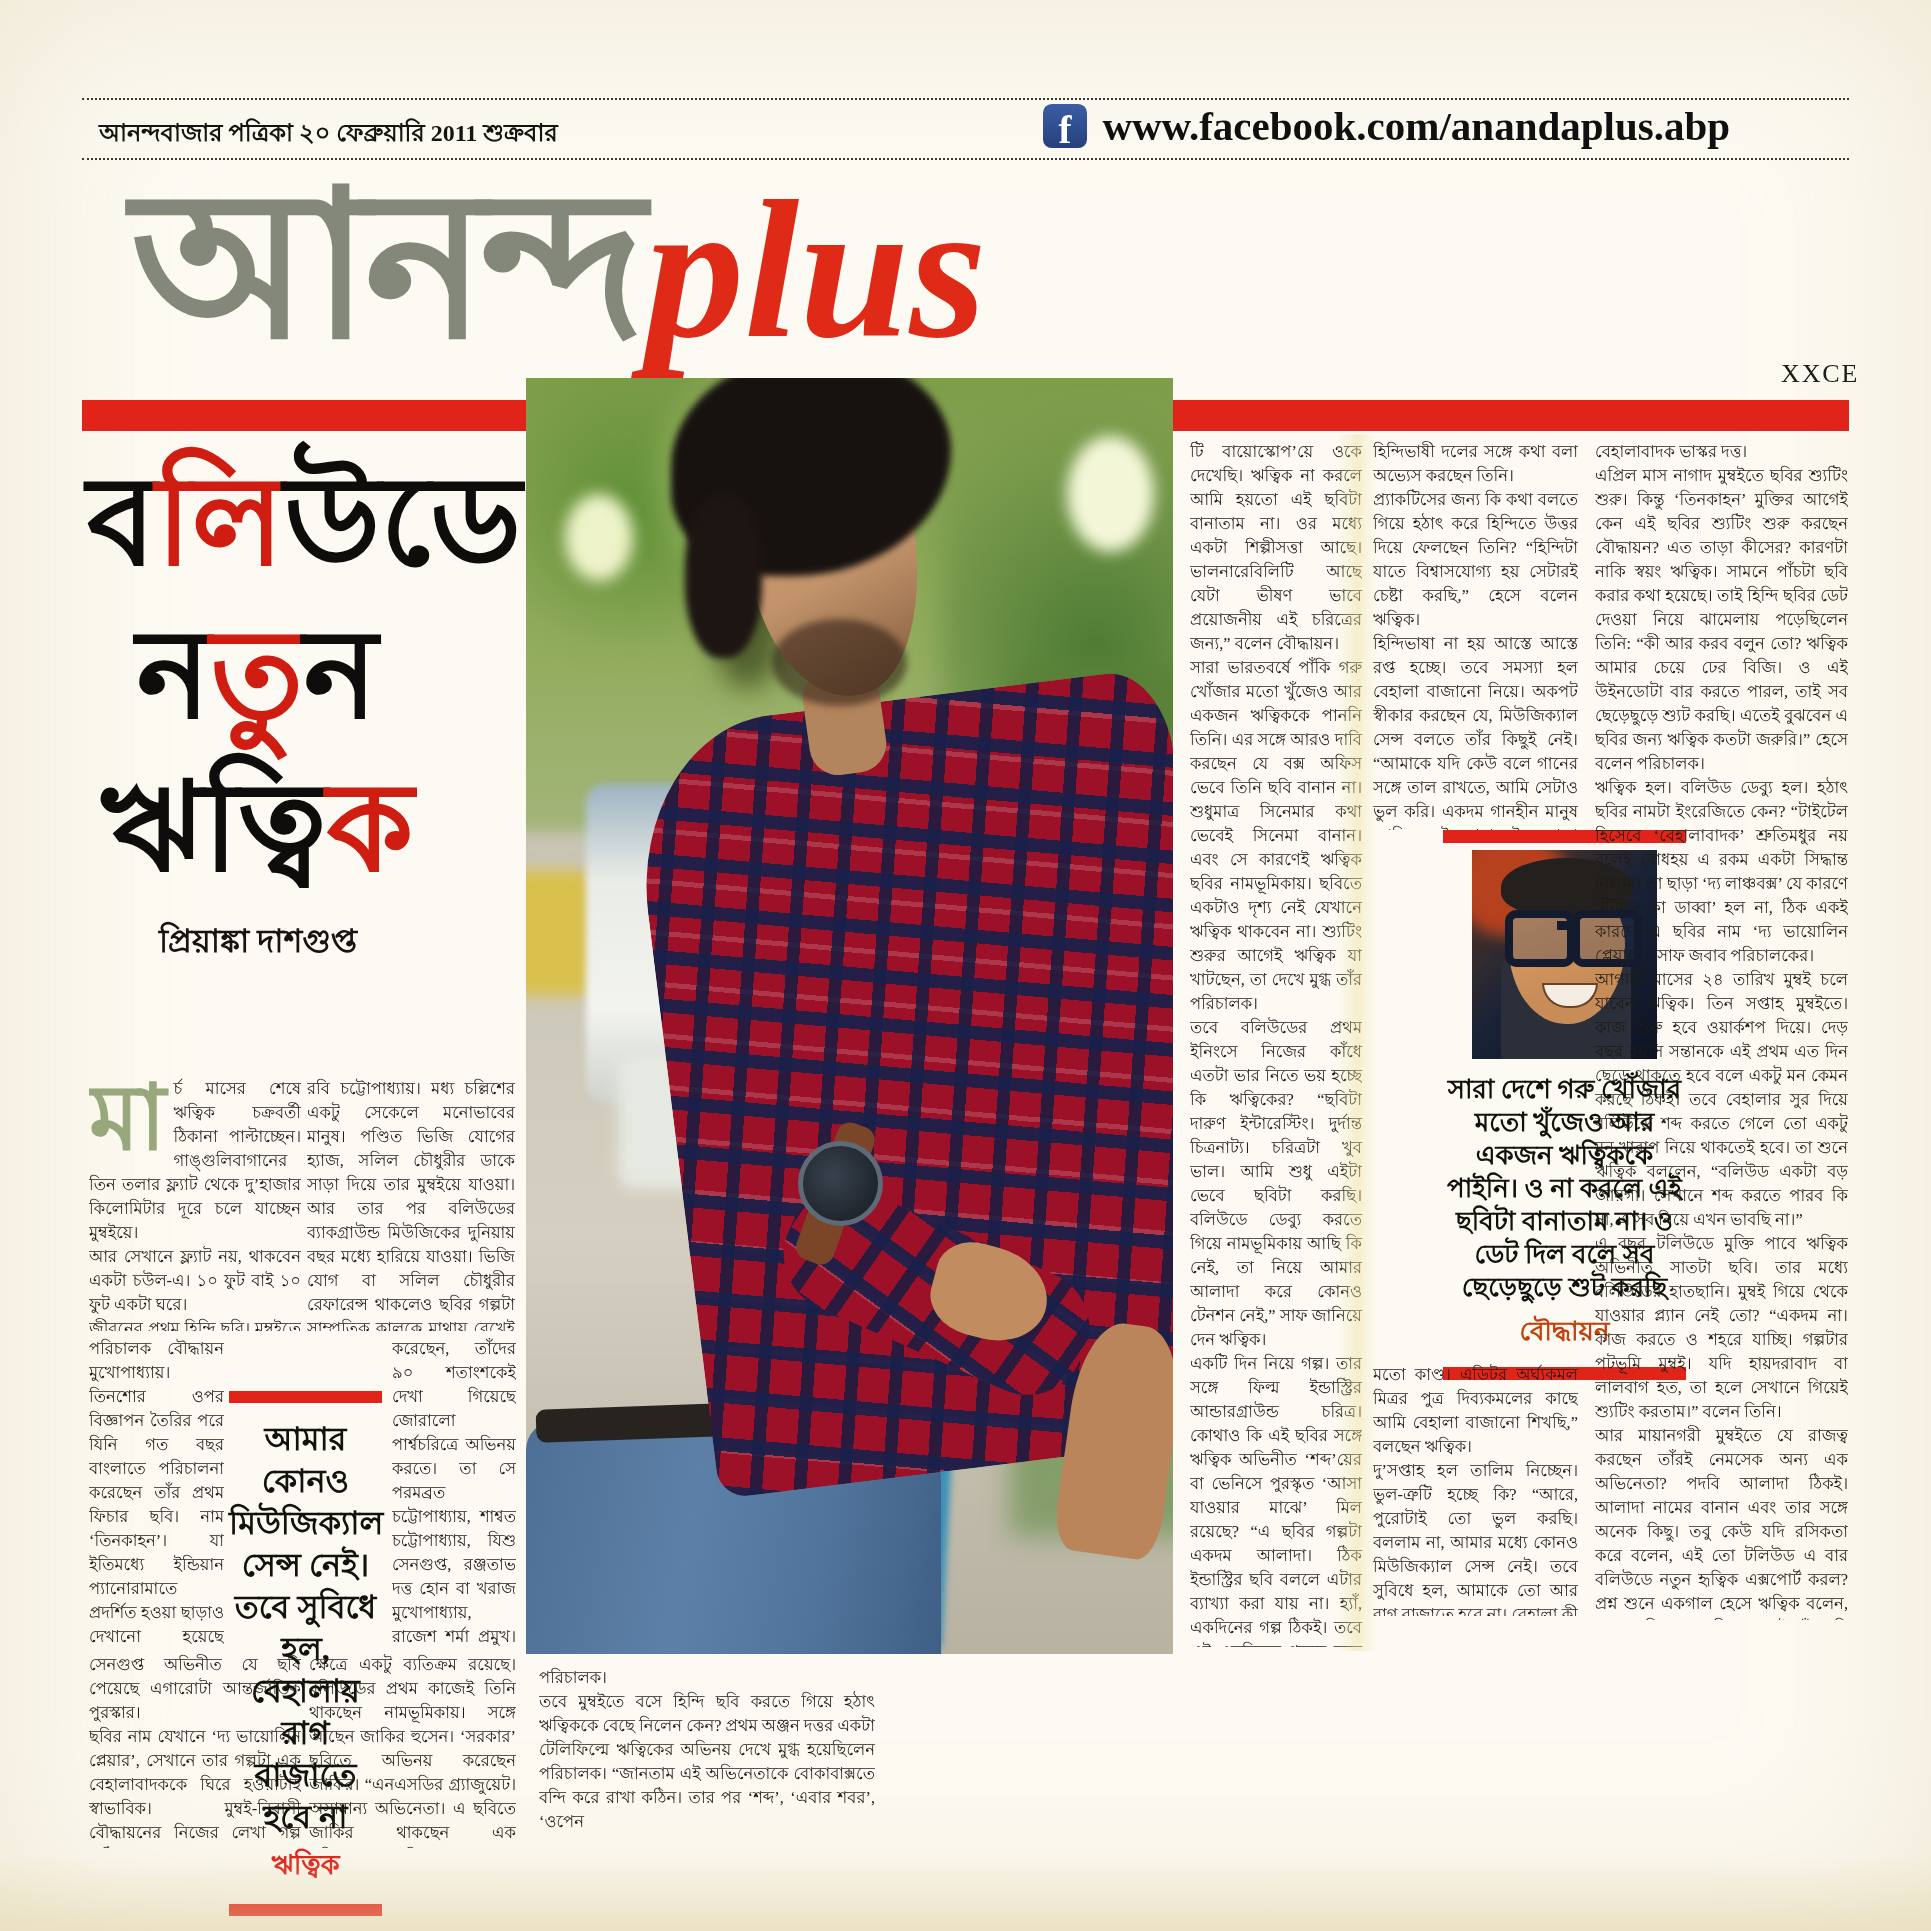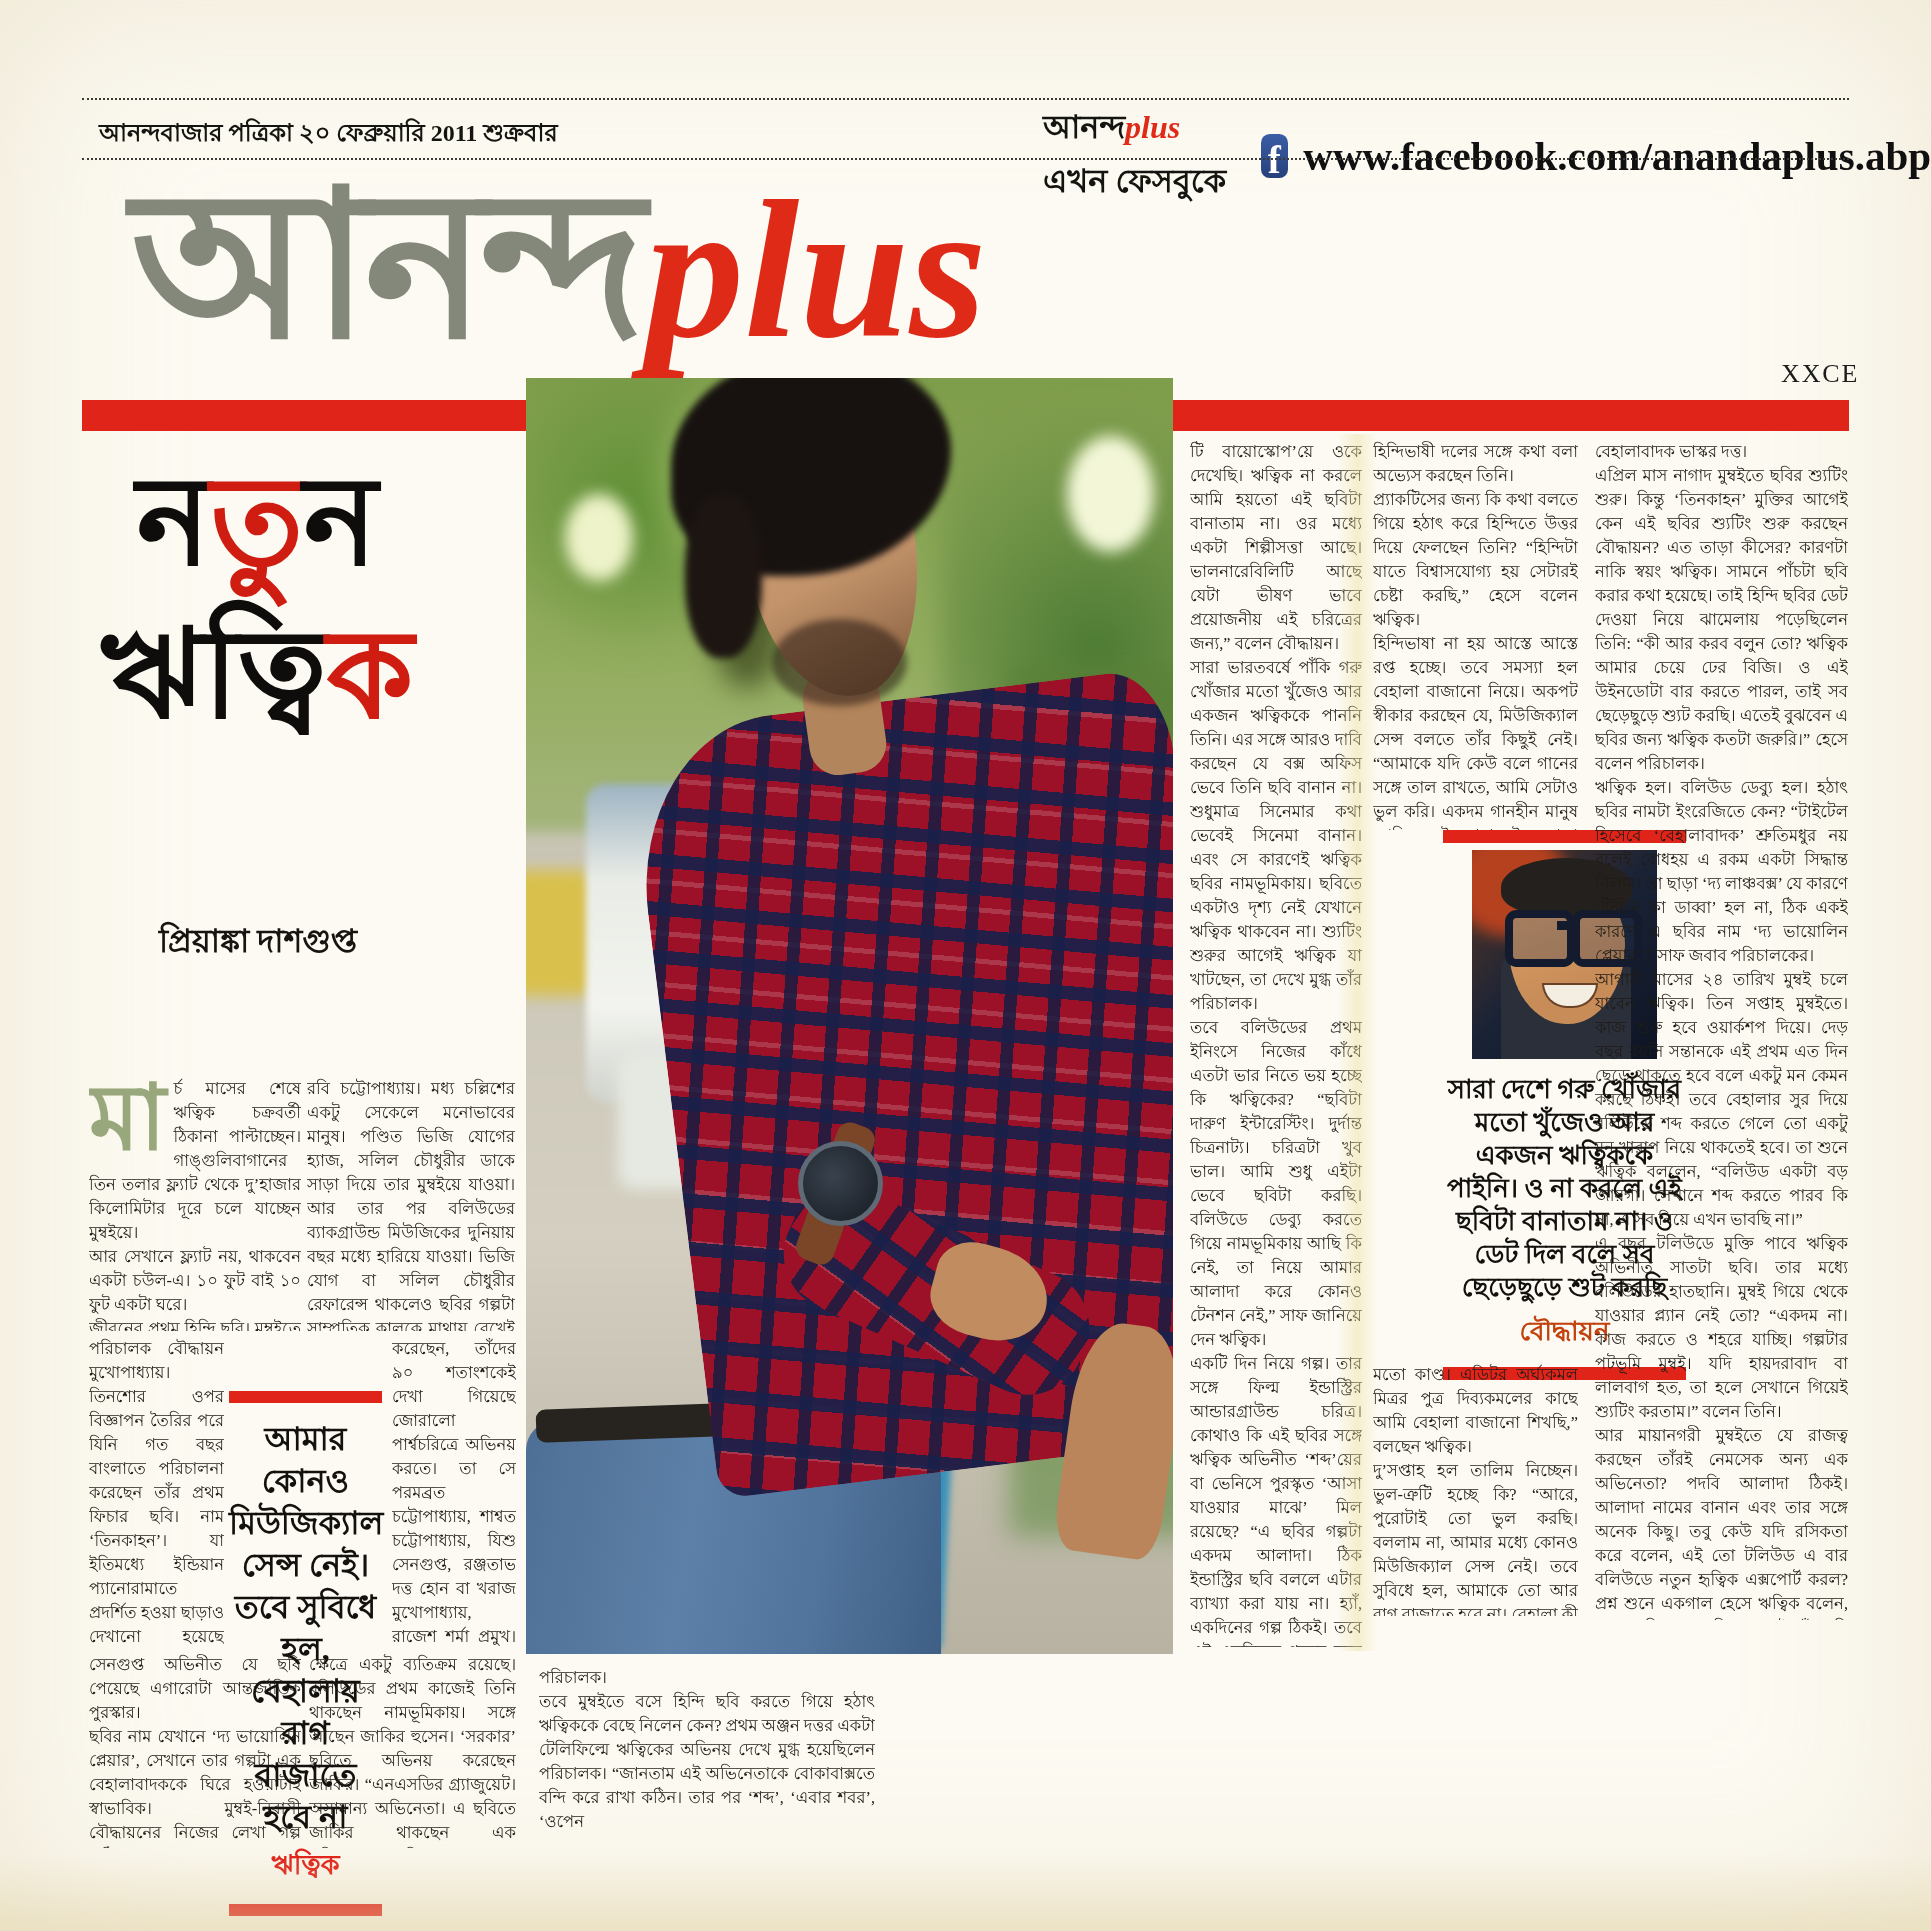--- a/index.html
+++ b/index.html
@@ -60,37 +60,37 @@
 </style>
 </head>
 <body>
 
 <div class="page">
 
   <div class="abs dotrule" style="left:82px;top:98px;width:1767px;"></div>
   <div class="abs dateline" style="left:99px;top:114px;">আনন্দবাজার পত্রিকা ২০ ফেব্রুয়ারি 2011 শুক্রবার</div>
 
   <div class="abs fbrow" style="left:1043px;top:102px;">
-    <div class="brand"><span>আনন্দ</span><span class="plus">plus</span><span> এখন ফেসবুকে</span></div>
     <div class="fbicon">
         <span>f</span>
       </div>
     <div class="fburl">www.facebook.com/anandaplus.abp</div>
   </div>
   <div class="abs dotrule" style="left:82px;top:158px;width:1767px;"></div>
 
   <div class="abs masthead" style="left:131px;top:164px;">
     <span class="bn">আনন্দ</span>
     <span class="lt">plus</span>
   </div>
   <div class="abs edition" style="left:1781px;top:359px;">XXCE</div>
 
   <div class="abs redbar" style="left:82px;top:400px;width:1767px;height:31px;"></div>
 
   <div class="abs headline" style="left:87px;top:446px;">
+    <div><span>ব</span><span class="r">লি</span><span>উডে</span></div>
     <div><span>ন</span><span class="r">তু</span><span>ন</span></div>
     <div><span>ঋত্বি</span><span class="r">ক</span></div>
   </div>
 
   <div class="abs standfirst" style="left:83px;top:871px;">
     <br>
     <span class="author">প্রিয়াঙ্কা দাশগুপ্ত</span>
   </div>
 
   <div class="abs mainphoto" style="left:526px;top:378px;width:647px;height:1276px;">

